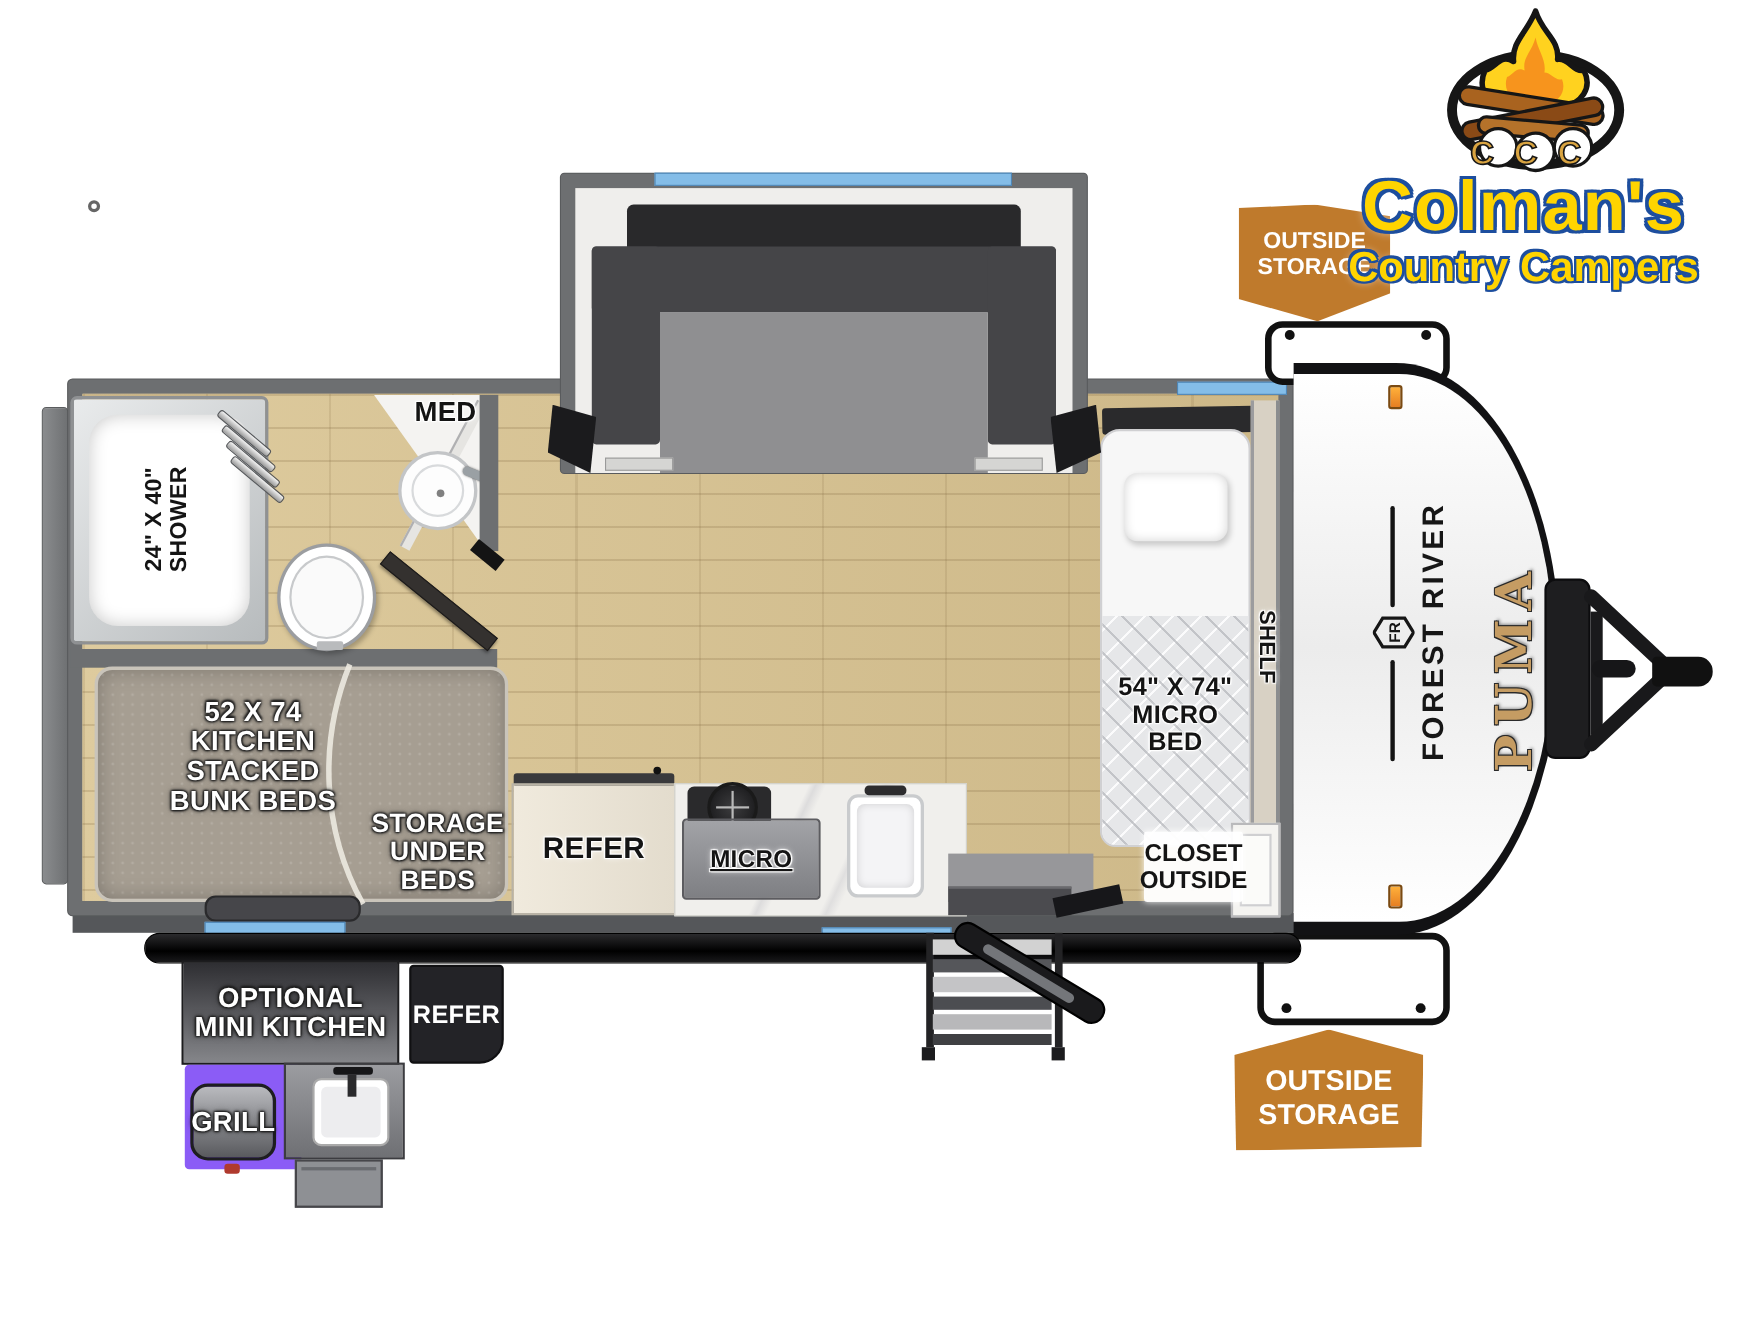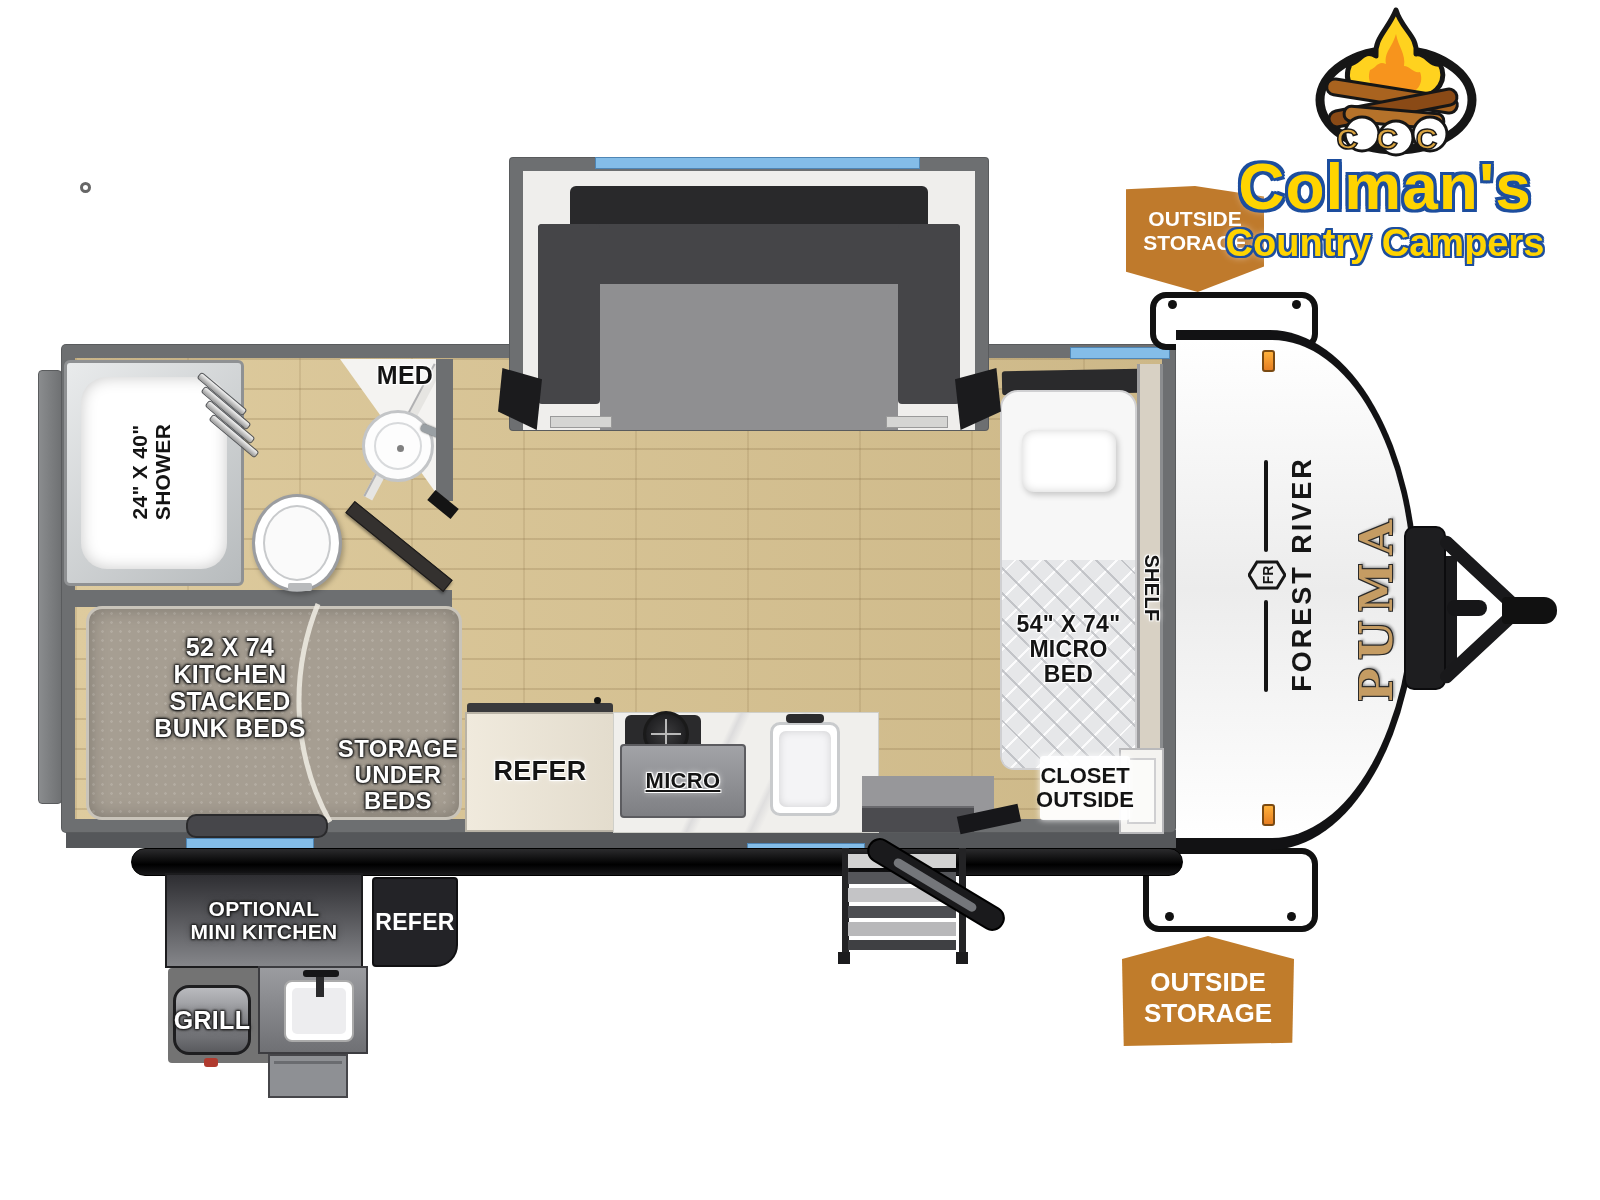--- a/index.html
+++ b/index.html
@@ -151,24 +151,24 @@
   #awning{left:131px;top:848px;width:1052px;height:28px;background:linear-gradient(180deg,#2b2b2d,#000 60%,#1a1a1c);border-radius:14px;border:1px solid #000;box-sizing:border-box;}
   #steps{left:838px;top:842px;width:132px;height:122px;}
   #steps .rail{position:absolute;width:7px;height:104px;background:#232325;top:6px;}
   .tread{position:absolute;left:10px;width:108px;}
   #steps .foot{position:absolute;width:12px;height:12px;background:#1c1c1e;top:110px;}
   #handrail{left:858px;top:872px;width:156px;height:25px;background:#1a1a1c;border:2px solid #000;border-radius:12px;transform:rotate(31deg);box-sizing:border-box;}
   #handrail-slot{left:28px;top:7px;width:95px;height:9px;background:#74767a;border-radius:5px;}
 
   
   #mk-panel{left:165px;top:873px;width:198px;height:95px;background:linear-gradient(180deg,#2e2e32,#85868a);border:2px solid #1c1c1e;box-sizing:border-box;display:flex;flex-direction:column;align-items:center;justify-content:center;}
-  #mk-panel div{font-size:21px;}
+  #mk-panel div{font-size:25px;}
   #mk-refer{left:372px;top:877px;width:86px;height:90px;background:#232327;border:2px solid #101012;border-radius:4px 4px 22px 4px;box-sizing:border-box;display:flex;align-items:center;justify-content:center;}
   #mk-refer .lab{font-size:23px;color:#fff;}
-  #grill-unit{left:168px;top:968px;width:106px;height:95px;background:#737373;border-radius:4px;}
+  #grill-unit{left:168px;top:968px;width:106px;height:95px;background:#8b5cf6;border-radius:4px;}
   #grill-body{left:5px;top:17px;width:78px;height:70px;background:linear-gradient(180deg,#b9babe,#595a5e);border:3px solid #1e1e20;border-radius:16px;box-sizing:border-box;display:flex;align-items:center;justify-content:center;}
   #grill-body .lab{font-size:25px;}
   #grill-knob{left:204px;top:1058px;width:14px;height:9px;background:#b03a2e;border-radius:3px;}
   #mk-sink{left:258px;top:966px;width:110px;height:88px;background:linear-gradient(180deg,#9b9ca0,#6f7074);border:2px solid #3c3c40;box-sizing:border-box;}
   #mk-basin{left:284px;top:980px;width:70px;height:62px;background:#fff;border:2px solid #aaa;border-radius:8px;box-sizing:border-box;}
   #mk-basin-inner{left:6px;top:6px;right:6px;bottom:6px;background:#ededef;border-radius:5px;}
   #mk-faucet-bar{left:303px;top:970px;width:36px;height:7px;background:#161618;border-radius:3px;}
   #mk-faucet-stem{left:316px;top:977px;width:8px;height:20px;background:#2a2a2c;}
   #mk-box{left:268px;top:1054px;width:80px;height:44px;background:#8e9094;border:2px solid #46464a;box-sizing:border-box;}
   #mk-box i{position:absolute;left:4px;right:4px;top:5px;height:3px;background:#6a6c70;}

